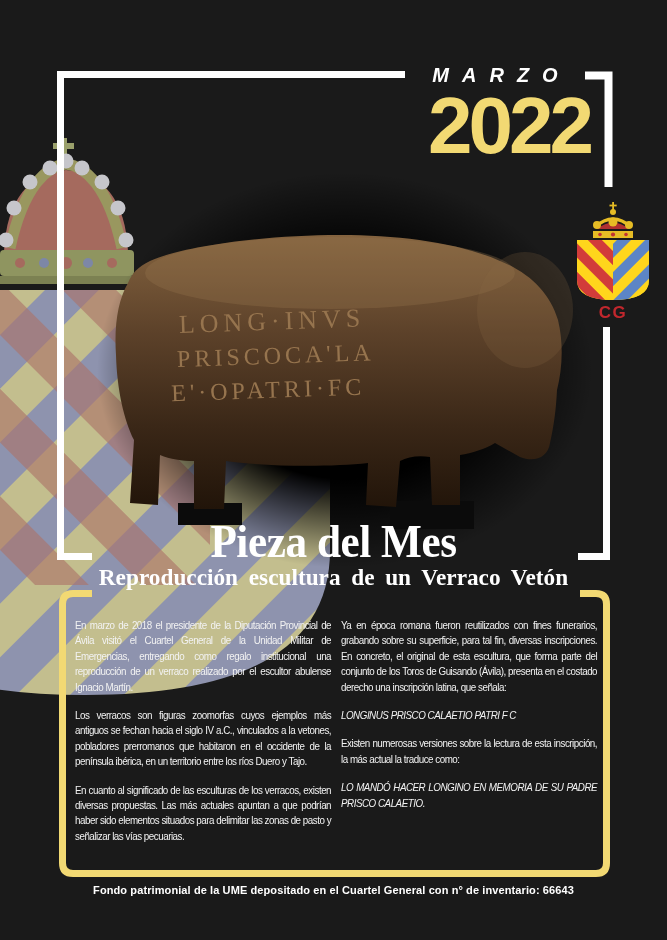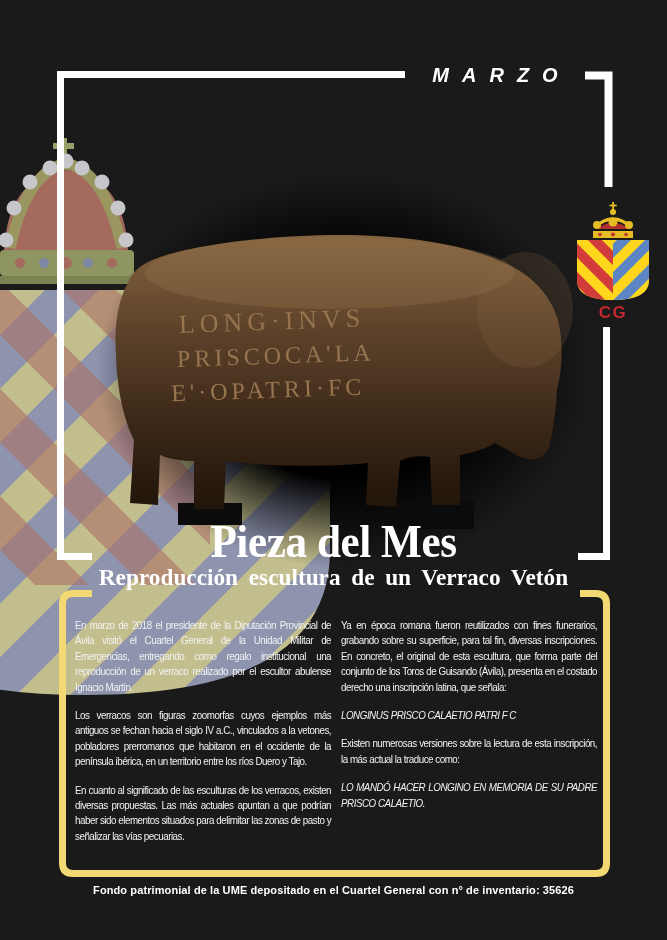--- a/index.html
+++ b/index.html
@@ -160,20 +160,21 @@
     <path d="M 405,74.5 L 60.5,74.5 L 60.5,556.5 L 92,556.5" fill="none" stroke="#ffffff" stroke-width="7"></path>
     <path d="M 585,75.5 L 608.5,75.5 L 608.5,187" fill="none" stroke="#ffffff" stroke-width="8"></path>
     <path d="M 578,556.5 L 606.5,556.5 L 606.5,327" fill="none" stroke="#ffffff" stroke-width="7"></path>
   </svg>
 
   <svg class="abs" style="left:0;top:0" width="667" height="940" viewBox="0 0 667 940" aria-hidden="true">
     <path d="M 92,593.5 L 73,593.5 Q 62.5,593.5 62.5,604 L 62.5,863 Q 62.5,873.5 73,873.5 L 596,873.5 Q 606.5,873.5 606.5,863 L 606.5,604 Q 606.5,593.5 596,593.5 L 580,593.5" fill="none" stroke="#f2d973" stroke-width="7"></path>
   </svg>
 
   <div class="abs marzo">MARZO</div>
+  <div class="abs year">2022</div>
 
   <svg class="abs" style="left:574px;top:198px" width="78" height="125" viewBox="0 0 78 125" aria-hidden="true">
     <defs>
       <pattern id="gl" width="20" height="20" patternUnits="userSpaceOnUse" patternTransform="rotate(-45)">
         <rect width="20" height="20" fill="#ffd61c"></rect>
         <rect width="10" height="20" fill="#d23c3a"></rect>
       </pattern>
       <pattern id="gr" width="20" height="20" patternUnits="userSpaceOnUse" patternTransform="rotate(45)">
         <rect width="20" height="20" fill="#ffd61c"></rect>
         <rect width="10" height="20" fill="#5c85c6"></rect>
@@ -217,15 +218,15 @@
     <p>Los verracos son figuras zoomorfas cuyos ejemplos más antiguos se fechan hacia el siglo IV a.C., vinculados a la vetones, pobladores prerromanos que habitaron en el occidente de la península ibérica, en un territorio entre los ríos Duero y Tajo.</p>
     <p>En cuanto al significado de las esculturas de los verracos, existen diversas propuestas. Las más actuales apuntan a que podrían haber sido elementos situados para delimitar las zonas de pasto y señalizar las vías pecuarias.</p>
   </div>
   <div class="abs col col-right">
     <p>Ya en época romana fueron reutilizados con fines funerarios, grabando sobre su superficie, para tal fin, diversas inscripciones. En concreto, el original de esta escultura, que forma parte del conjunto de los Toros de Guisando (Ávila), presenta en el costado derecho una inscripción latina, que señala:</p>
     <p class="it">LONGINUS PRISCO CALAETIO PATRI F C</p>
     <p>Existen numerosas versiones sobre la lectura de esta inscripción, la más actual la traduce como:</p>
     <p class="it">LO MANDÓ HACER LONGINO EN MEMORIA DE SU PADRE PRISCO CALAETIO.</p>
   </div>
 
-  <div class="abs footer">Fondo patrimonial de la UME depositado en el Cuartel General con n° de inventario: 35626</div>
+  <div class="abs footer">Fondo patrimonial de la UME depositado en el Cuartel General con n° de inventario: 66643</div>
 
 </div>
 
 </body></html>

